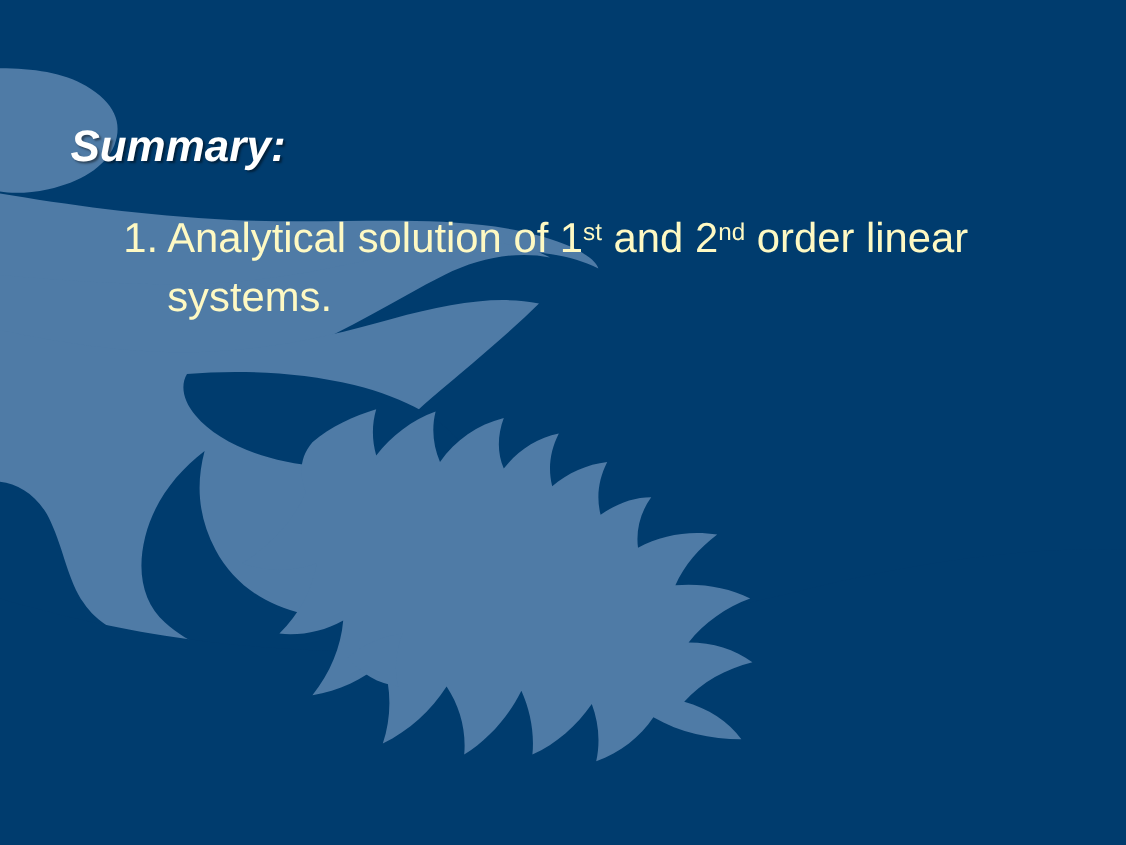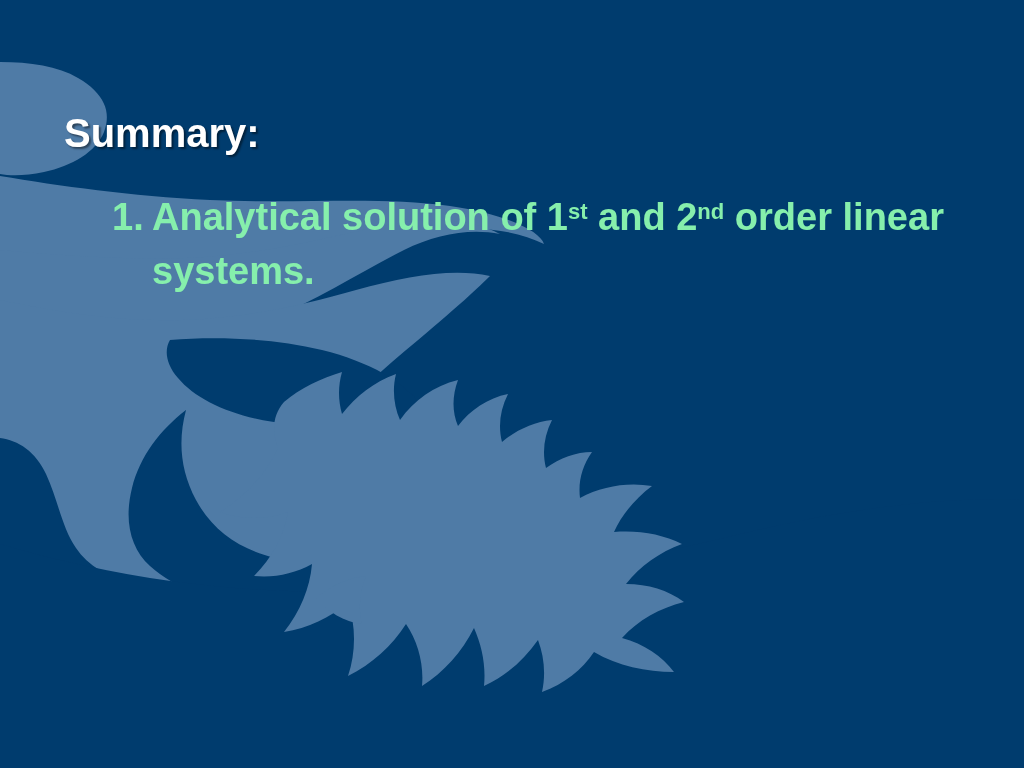--- a/index.html
+++ b/index.html
@@ -34,36 +34,37 @@
   .slide-title {
     position: absolute;
     left: 64px;
     top: 111px;
     font-size: 40px;
     font-weight: bold;
     color: #FFFFFF;
     letter-spacing: 0px;
     white-space: nowrap;
     text-shadow: 2px 2px 2px rgba(0,0,0,0.45);
+    font-style: italic;
   }
   .body-list {
     position: absolute;
     left: 112px;
     top: 190px;
     width: 840px;
     margin: 0;
     padding: 0;
     list-style: none;
   }
   .body-item {
     display: block;
-    color: #86efac;
+    color: #fef9c3;
     font-size: 38px;
     line-height: 54px;
-    font-weight: bold;
+    font-weight: normal;
     text-indent: 0;
     padding-left: 40px;
   }
   .body-item .num {
     display: inline-block;
     width: 40px;
     margin-left: -40px;
   }
   sup {
     font-size: 0.58em;

